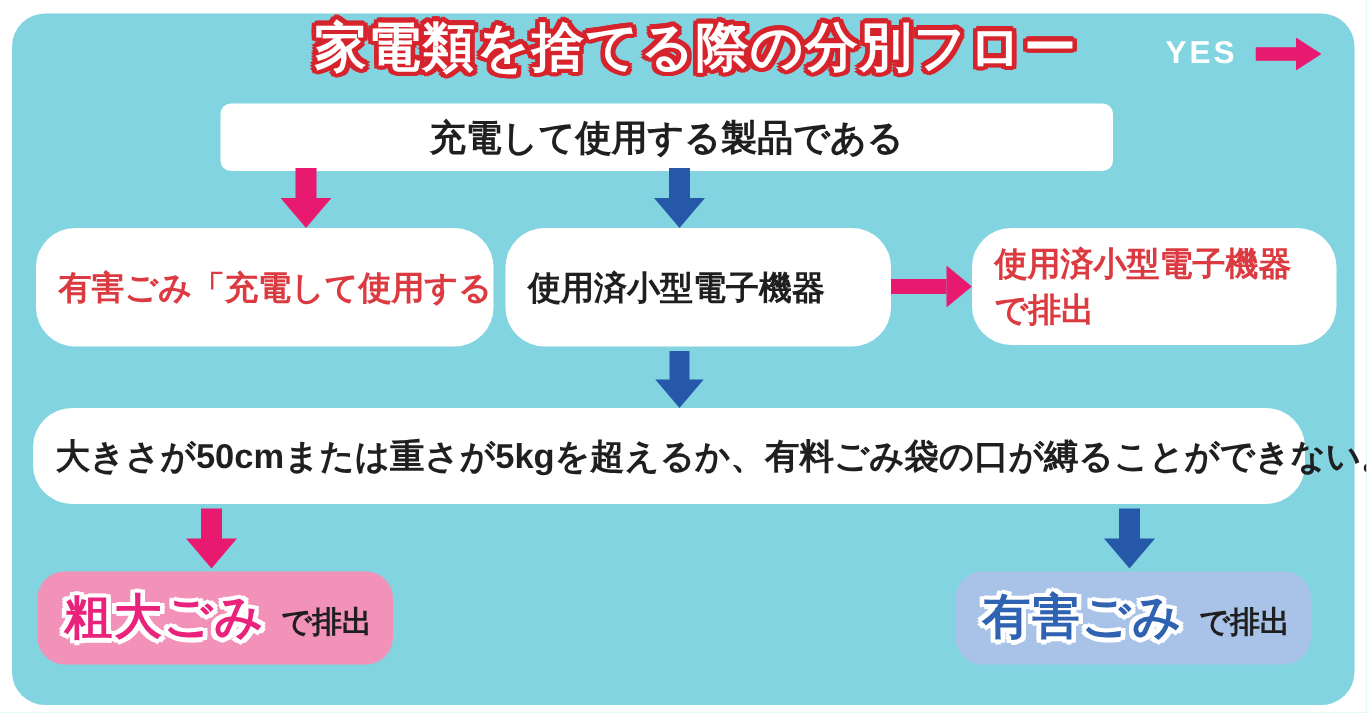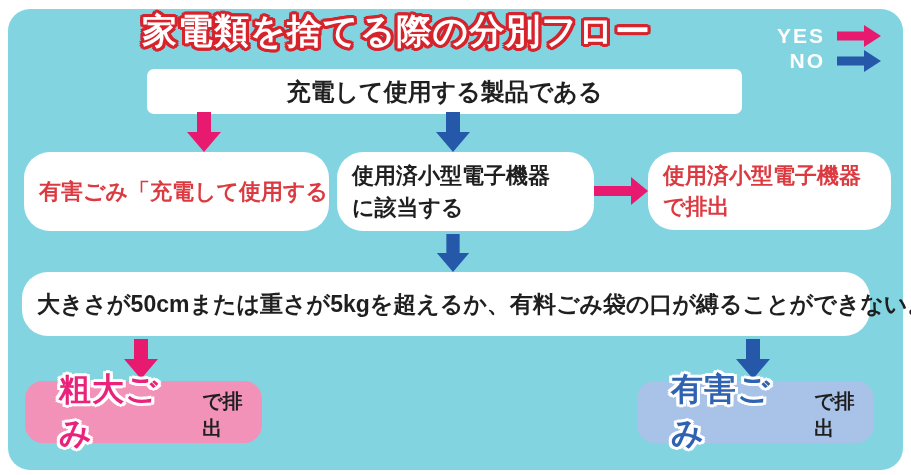--- a/index.html
+++ b/index.html
@@ -7,34 +7,34 @@
     position:relative;width:911px;height:475px;background:#ffffff;overflow:hidden;
     font-family:"Liberation Sans","DejaVu Sans",sans-serif;font-weight:bold;
   }
   .panel{
     position:absolute;left:8px;top:9px;width:895px;height:461px;
     background:var(--panel-bg,#83d4e1);border-radius:22px;
   }
   .abs{position:absolute;}
   
   .title{
-    left:142px;top:8px;width:620px;text-align:left;
+    left:154px;top:8px;width:620px;text-align:center;
     font-size:35px;letter-spacing:1px;color:#ffffff;white-space:nowrap;
     text-shadow:
       -3px 0 var(--title-red,#d6232c), 3px 0 var(--title-red,#d6232c),
       0 -3px var(--title-red,#d6232c), 0 3px var(--title-red,#d6232c),
       -2px -2px var(--title-red,#d6232c), 2px -2px var(--title-red,#d6232c),
       -2px 2px var(--title-red,#d6232c), 2px 2px var(--title-red,#d6232c),
       -3px -2px var(--title-red,#d6232c), 3px -2px var(--title-red,#d6232c),
       -3px 2px var(--title-red,#d6232c), 3px 2px var(--title-red,#d6232c),
       -1px -3px var(--title-red,#d6232c), 1px -3px var(--title-red,#d6232c),
       -1px 3px var(--title-red,#d6232c), 1px 3px var(--title-red,#d6232c);
   }
   
-  .legend{right:30px;top:24px;display:flex;flex-direction:column;gap:1px;align-items:flex-end;}
+  .legend{right:30px;top:24px;display:flex;flex-direction:column;gap:33px;align-items:flex-end;}
   .legend-row{display:flex;align-items:center;gap:12px;}
   .legend-label{color:#ffffff;font-size:21px;letter-spacing:2px;}
   
   .box{
     background:#ffffff;border-radius:26px;display:flex;flex-direction:column;
     justify-content:center;color:var(--ink,#1f1f1f);
   }
   .box.center{align-items:center;}
   .box.left-pad{padding-left:15px;box-sizing:border-box;}
   .box-start{left:147px;top:69px;width:595px;height:45px;font-size:24px;border-radius:7px;}
@@ -42,21 +42,21 @@
   .box-hazardous{left:24px;top:152px;width:305px;height:79px;color:var(--red-text,#dc3a41);}
   .box-smallq{left:337px;top:152px;width:257px;height:79px;}
   .box-smallout{left:648px;top:152px;width:243px;height:78px;color:var(--red-text,#dc3a41);}
   .box-size{left:22px;top:272px;width:848px;height:64px;font-size:23px;white-space:nowrap;}
   
   .arr{display:block;}
   .pink{color:var(--pink,#e81a70);}
   .blue{color:var(--blue,#2558a9);}
   
   .badge{
-    border-radius:18px;display:flex;align-items:center;padding-left:34px;box-sizing:border-box;
+    border-radius:18px;display:flex;align-items:center;padding-left:18px;box-sizing:border-box;
   }
   .badge-oversized{left:25px;top:381px;width:237px;height:62px;background:var(--pink-badge-bg,#f392b8);}
   .badge-noncomb{left:637px;top:381px;width:237px;height:62px;background:var(--blue-badge-bg,#a9c3e8);}
   .badge-big{
     font-size:32px;letter-spacing:1px;
     text-shadow:
       -3px 0 #fff,3px 0 #fff,0 -3px #fff,0 3px #fff,
       -2px -2px #fff,2px -2px #fff,-2px 2px #fff,2px 2px #fff,
       -3px -2px #fff,3px -2px #fff,-3px 2px #fff,3px 2px #fff;
   }
@@ -73,27 +73,20 @@
   <div class="abs title">家電類を捨てる際の分別フロー</div>
 
   <div class="abs legend">
     <div class="legend-row">
       <span class="legend-label">YES</span>
       <svg class="arr pink" width="44" height="22" viewBox="0 0 44 22" fill="currentColor" xmlns="http://www.w3.org/2000/svg">
         <rect y="6.5" width="27" height="9"></rect>
           <polygon points="27,0 44,11 27,22"></polygon>
       </svg>
     </div>
-    <div class="legend-row">
-      <span class="legend-label">NO</span>
-      <svg class="arr blue" width="44" height="22" viewBox="0 0 44 22" fill="currentColor" xmlns="http://www.w3.org/2000/svg">
-        <rect y="6.5" width="27" height="9"></rect>
-          <polygon points="27,0 44,11 27,22"></polygon>
-      </svg>
-    </div>
   </div>
 
   <div class="abs box box-start center">
     <span>充電して使用する製品である</span>
   </div>
 
   <svg class="abs arr pink" style="left:187px;top:112px;" width="34" height="40" viewBox="0 0 34 40" fill="currentColor" xmlns="http://www.w3.org/2000/svg">
     <rect x="10" width="14" height="21"></rect>
       <polygon points="0,20 34,20 17,40"></polygon>
   </svg>
@@ -101,21 +94,20 @@
     <rect x="10" width="14" height="21"></rect>
       <polygon points="0,20 34,20 17,40"></polygon>
   </svg>
 
   <div class="abs box box-two-line box-hazardous left-pad">
     <span>有害ごみ「充電して使用する</span>
   </div>
 
   <div class="abs box box-two-line box-smallq left-pad">
     <span>使用済小型電子機器</span>
-    <span>に該当する</span>
   </div>
 
   <svg class="abs arr pink" style="left:594px;top:177px;" width="54" height="28" viewBox="0 0 54 28" fill="currentColor" xmlns="http://www.w3.org/2000/svg">
     <rect y="9" width="37" height="10"></rect>
       <polygon points="37,0 54,14 37,28"></polygon>
   </svg>
 
   <div class="abs box box-two-line box-smallout left-pad">
     <span>使用済小型電子機器</span>
     <span>で排出</span>

